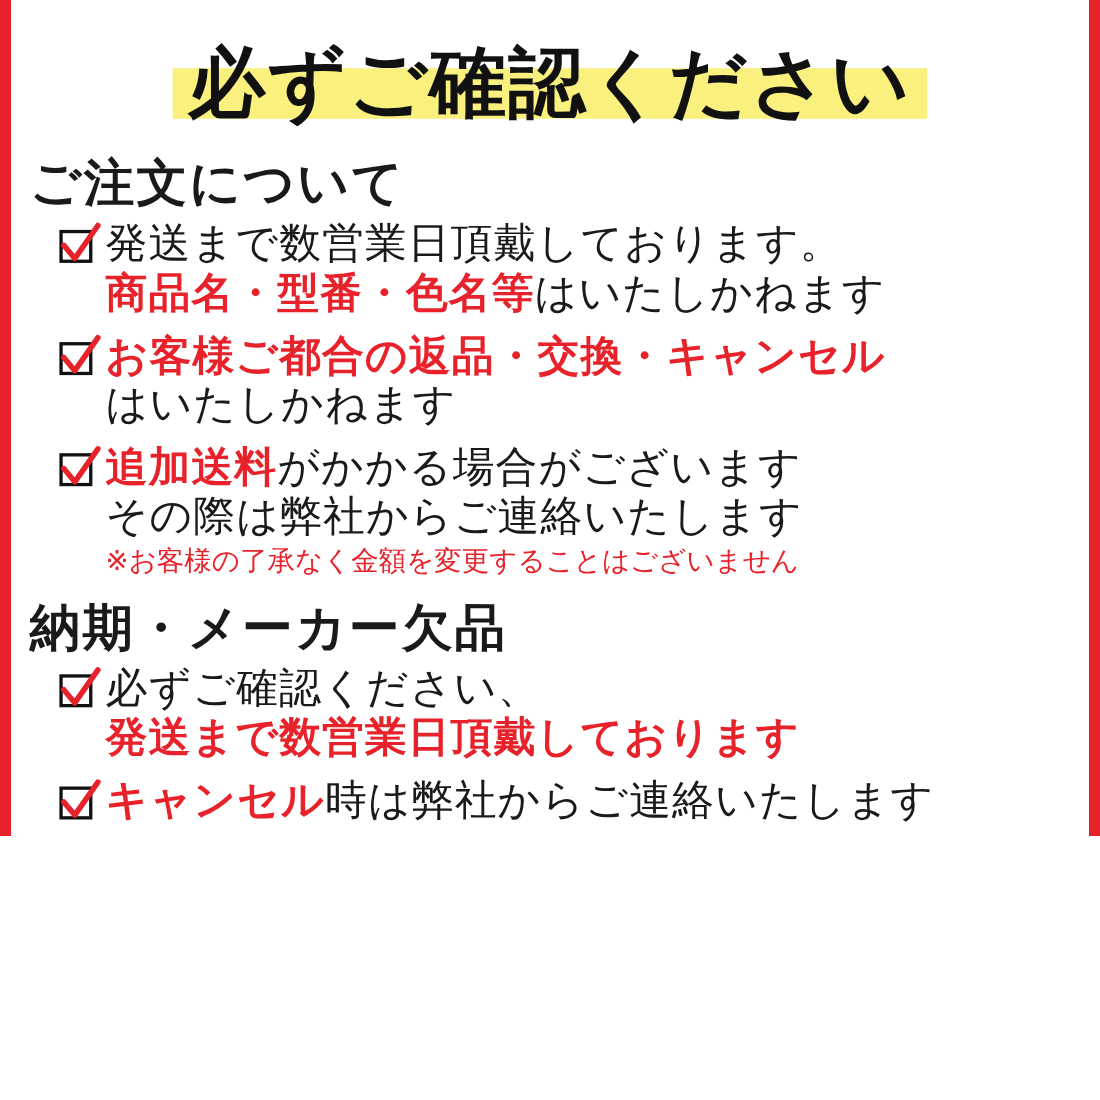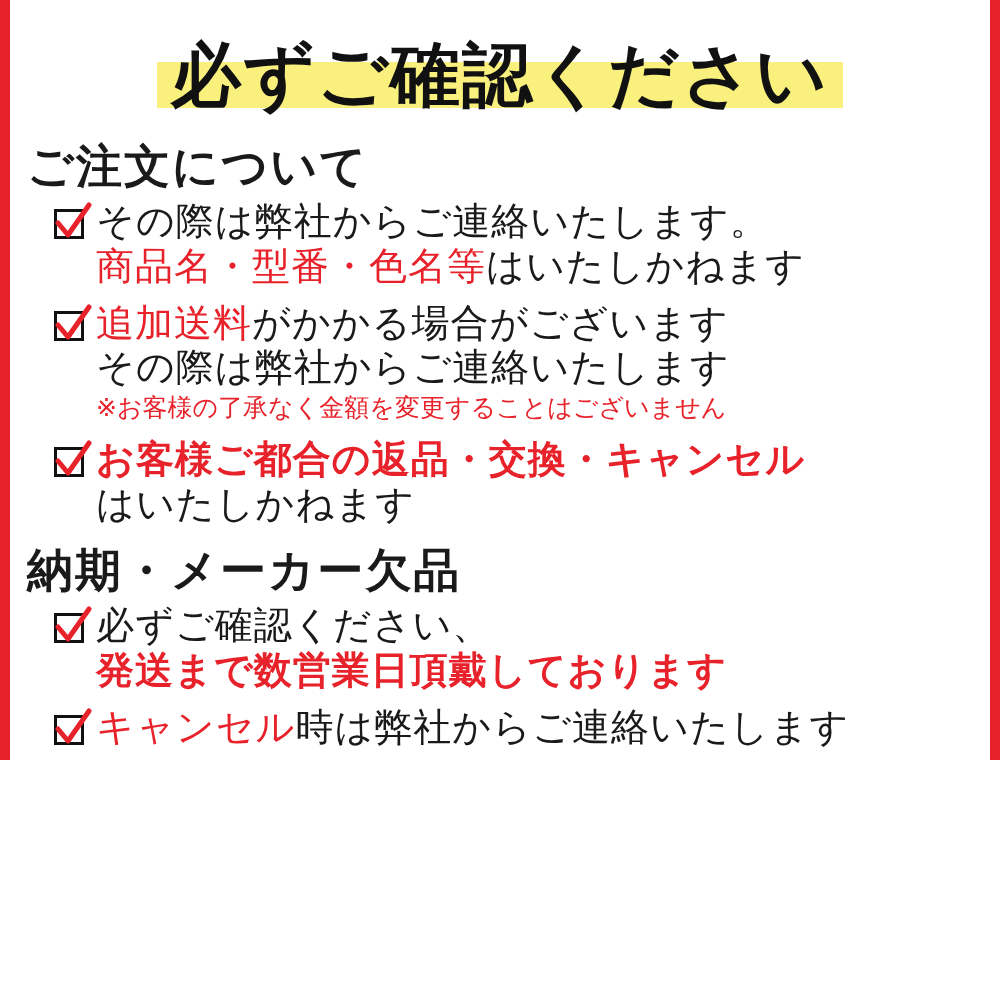--- a/index.html
+++ b/index.html
@@ -117,21 +117,21 @@
     color: #1a1a1a;
     letter-spacing: 1px;
     white-space: nowrap;
   }
   .line.red {
     color: #e8222a;
     font-weight: bold;
   }
   .line .red {
     color: #e8222a;
-    font-weight: normal;
+    font-weight: bold;
     margin-top: 24px;
   }
   .note {
     font-size: 25px;
     color: #e8222a;
     letter-spacing: 0px;
     line-height: 1.3;
     margin-top: 2px;
     white-space: nowrap;
   }
@@ -157,51 +157,51 @@
       <div class="section-heading">ご注文について</div>
 
       <div class="item">
         <div class="check">
           <div class="box"></div>
           <svg width="40" height="44" viewBox="0 0 40 44">
               <path d="M6 22 L16 34 L37 4" stroke="#e8222a" stroke-width="5" fill="none" stroke-linecap="round" stroke-linejoin="round"></path>
             </svg>
         </div>
         <div class="lines">
-          <div class="line">その際は弊社からご連絡いたします。</div>
+          <div class="line">発送まで数営業日頂戴しております。</div>
           <div class="line"><span class="red">商品名・型番・色名等</span><span>はいたしかねます</span></div>
+        </div>
+      </div>
+
+      <div class="item">
+        <div class="check">
+          <div class="box"></div>
+          <svg width="40" height="44" viewBox="0 0 40 44">
+              <path d="M6 22 L16 34 L37 4" stroke="#e8222a" stroke-width="5" fill="none" stroke-linecap="round" stroke-linejoin="round"></path>
+            </svg>
+        </div>
+        <div class="lines">
+          <div class="line red">お客様ご都合の返品・交換・キャンセル</div>
+          <div class="line">はいたしかねます</div>
         </div>
       </div>
 
       <div class="item">
         <div class="check">
           <div class="box"></div>
           <svg width="40" height="44" viewBox="0 0 40 44">
               <path d="M6 22 L16 34 L37 4" stroke="#e8222a" stroke-width="5" fill="none" stroke-linecap="round" stroke-linejoin="round"></path>
             </svg>
         </div>
         <div class="lines">
           <div class="line"><span class="red">追加送料</span><span>がかかる場合がございます</span></div>
           <div class="line">その際は弊社からご連絡いたします</div>
           <div class="note">※お客様の了承なく金額を変更することはございません</div>
         </div>
       </div>
-
-      <div class="item">
-        <div class="check">
-          <div class="box"></div>
-          <svg width="40" height="44" viewBox="0 0 40 44">
-              <path d="M6 22 L16 34 L37 4" stroke="#e8222a" stroke-width="5" fill="none" stroke-linecap="round" stroke-linejoin="round"></path>
-            </svg>
-        </div>
-        <div class="lines">
-          <div class="line red">お客様ご都合の返品・交換・キャンセル</div>
-          <div class="line">はいたしかねます</div>
-        </div>
-      </div>
     </div>
 
     <div class="section sec2">
       <div class="section-heading">納期・メーカー欠品</div>
 
       <div class="item">
         <div class="check">
           <div class="box"></div>
           <svg width="40" height="44" viewBox="0 0 40 44">
               <path d="M6 22 L16 34 L37 4" stroke="#e8222a" stroke-width="5" fill="none" stroke-linecap="round" stroke-linejoin="round"></path>

